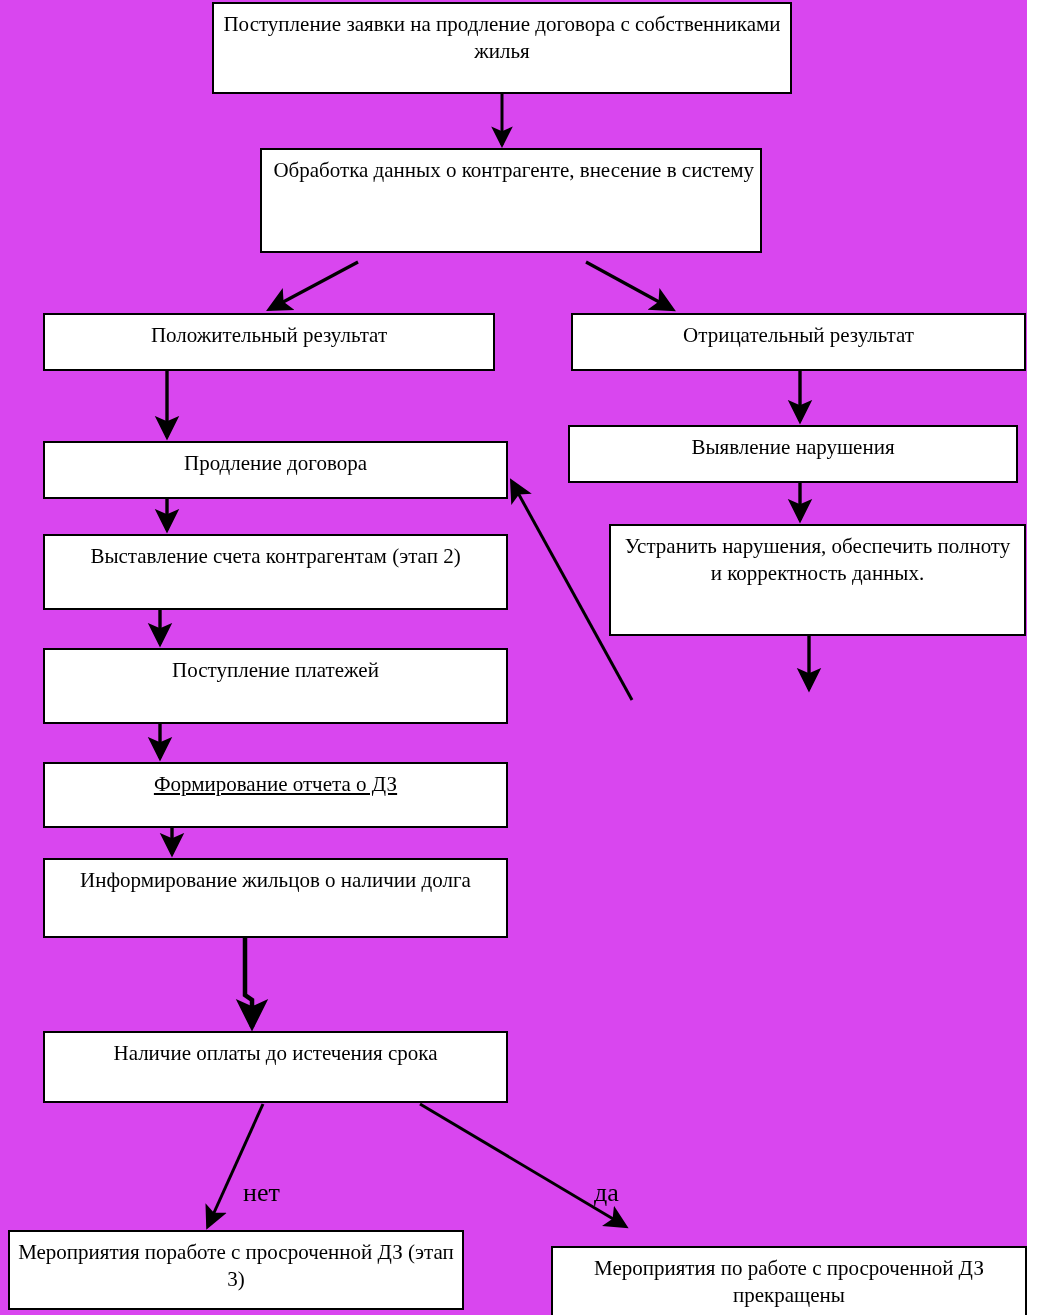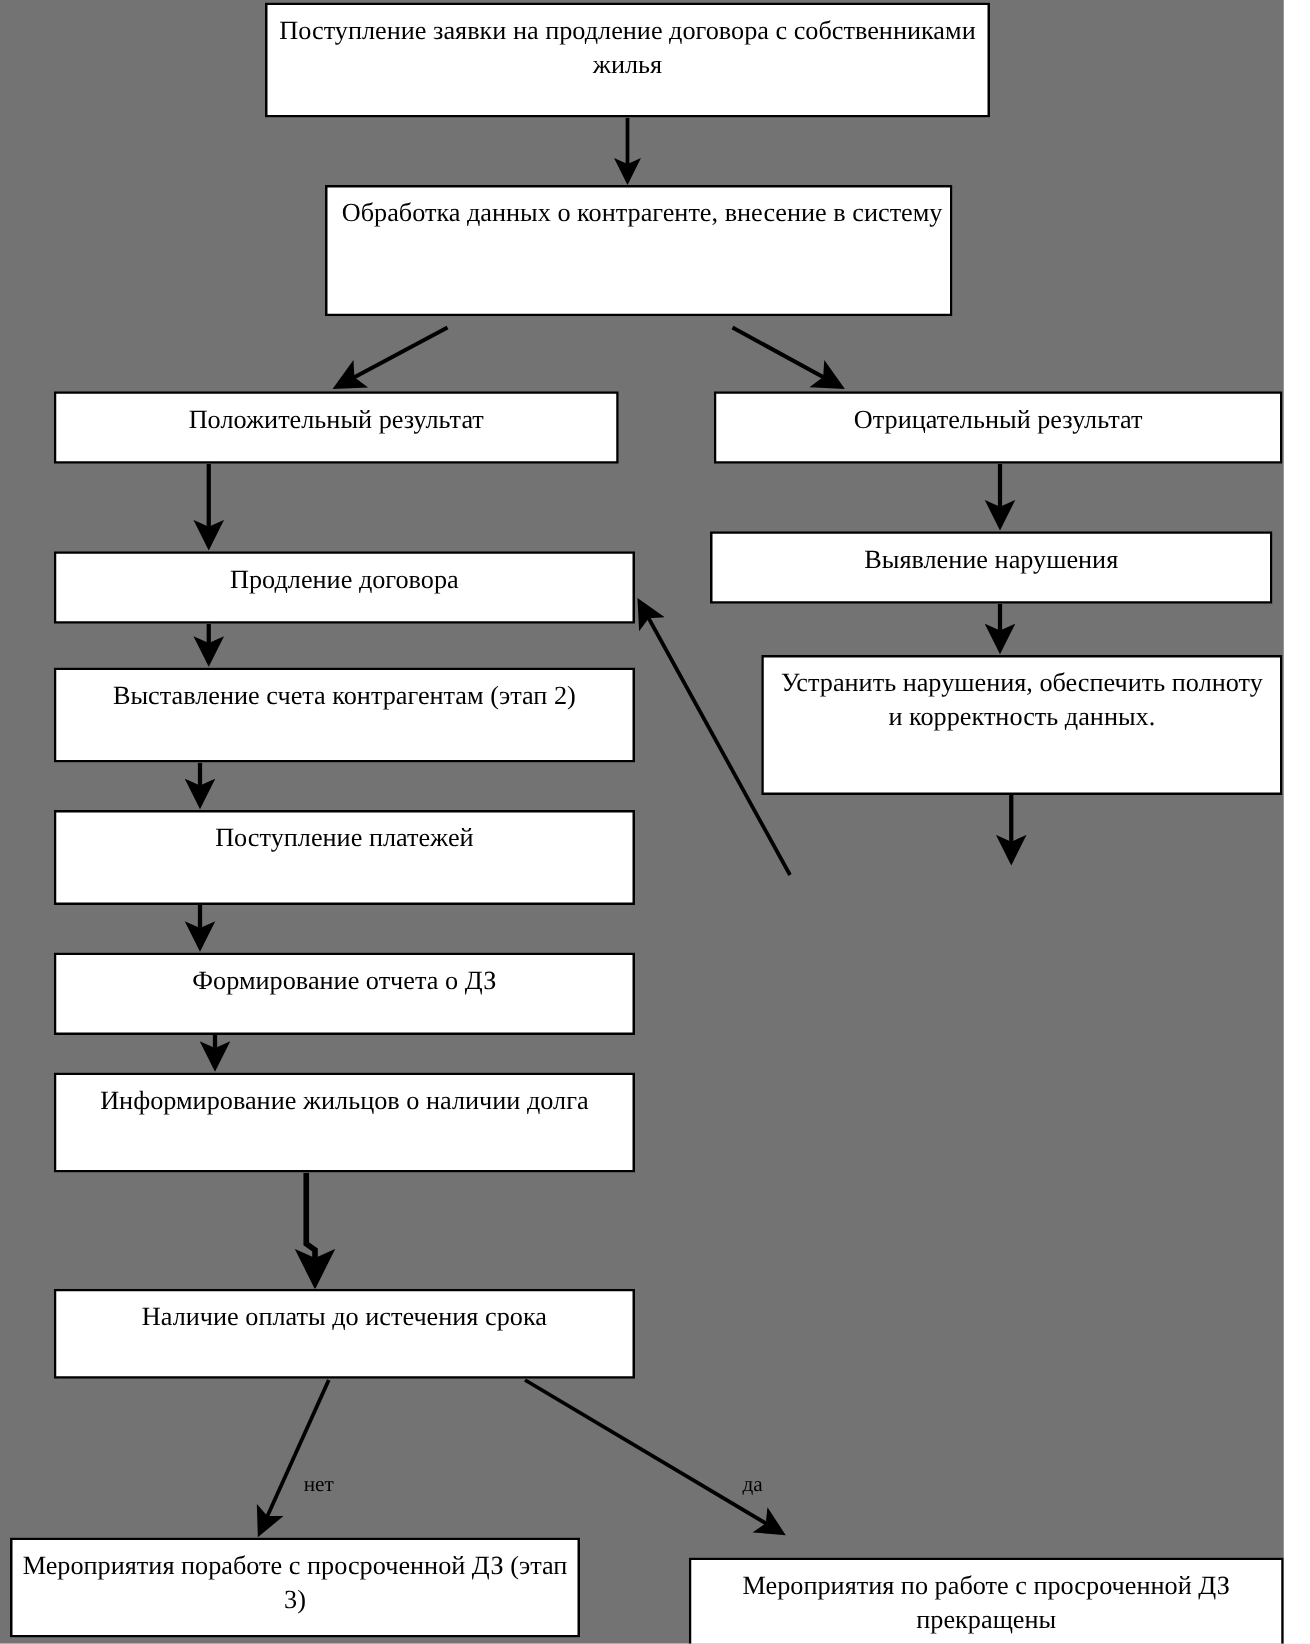--- a/index.html
+++ b/index.html
@@ -4,41 +4,41 @@
 <style>
   html, body {
     margin: 0;
     padding: 0;
     background: #ffffff;
   }
   #canvas {
     position: relative;
     width: 1027px;
     height: 1315px;
-    background: #737373;
+    background: #d946ef;
     font-family: "Liberation Serif", "DejaVu Serif", serif;
     overflow: hidden;
   }
   .node {
     position: absolute;
     box-sizing: border-box;
     border: 2px solid #000000;
     background: #ffffff;
     color: #000000;
     text-align: center;
     font-size: 21px;
     line-height: 1.28;
     padding-top: 7px;
     padding-left: 6px;
     padding-right: 6px;
     z-index: 2;
   }
   .edge-label {
     position: absolute;
-    font-size: 17px;
+    font-size: 26px;
     color: #000000;
     font-family: "Liberation Serif", "DejaVu Serif", serif;
     z-index: 3;
     white-space: nowrap;
   }
   #edges {
     position: absolute;
     left: 0;
     top: 0;
     width: 1048px;
@@ -94,21 +94,21 @@
 
   <div class="node" style="left: 212px; top: 2px; width: 580px; height: 92px;">Поступление заявки на продление договора с собственниками жилья</div>
   <div class="node" style="left: 260px; top: 148px; width: 502px; height: 105px; text-align: right;">Обработка данных о контрагенте, внесение в систему</div>
   <div class="node" style="left: 43px; top: 313px; width: 452px; height: 58px;">Положительный результат</div>
   <div class="node" style="left: 571px; top: 313px; width: 455px; height: 58px;">Отрицательный результат</div>
   <div class="node" style="left: 43px; top: 441px; width: 465px; height: 58px;">Продление договора</div>
   <div class="node" style="left: 568px; top: 425px; width: 450px; height: 58px;">Выявление нарушения</div>
   <div class="node" style="left: 43px; top: 534px; width: 465px; height: 76px;">Выставление счета контрагентам (этап 2)</div>
   <div class="node" style="left: 609px; top: 524px; width: 417px; height: 112px;">Устранить нарушения, обеспечить полноту и корректность данных.</div>
   <div class="node" style="left: 43px; top: 648px; width: 465px; height: 76px;">Поступление платежей</div>
-  <div class="node" style="left: 43px; top: 762px; width: 465px; height: 66px;">Формирование отчета о ДЗ</div>
+  <div class="node" style="left: 43px; top: 762px; width: 465px; height: 66px; text-decoration: underline;">Формирование отчета о ДЗ</div>
   <div class="node" style="left: 43px; top: 858px; width: 465px; height: 80px;">Информирование жильцов о наличии долга</div>
   <div class="node" style="left: 43px; top: 1031px; width: 465px; height: 72px;">Наличие оплаты до истечения срока</div>
   <div class="node" style="left: 8px; top: 1230px; width: 456px; height: 80px;">Мероприятия поработе с просроченной ДЗ (этап 3)</div>
   <div class="node" style="left: 551px; top: 1230px; width: 476px; height: 80px; margin-top: 16px;">Мероприятия  по работе с просроченной ДЗ прекращены</div>
 
   <div class="edge-label" style="left: 243px; top: 1178px;">нет</div>
   <div class="edge-label" style="left: 594px; top: 1178px;">да</div>
 
 </div>
 

